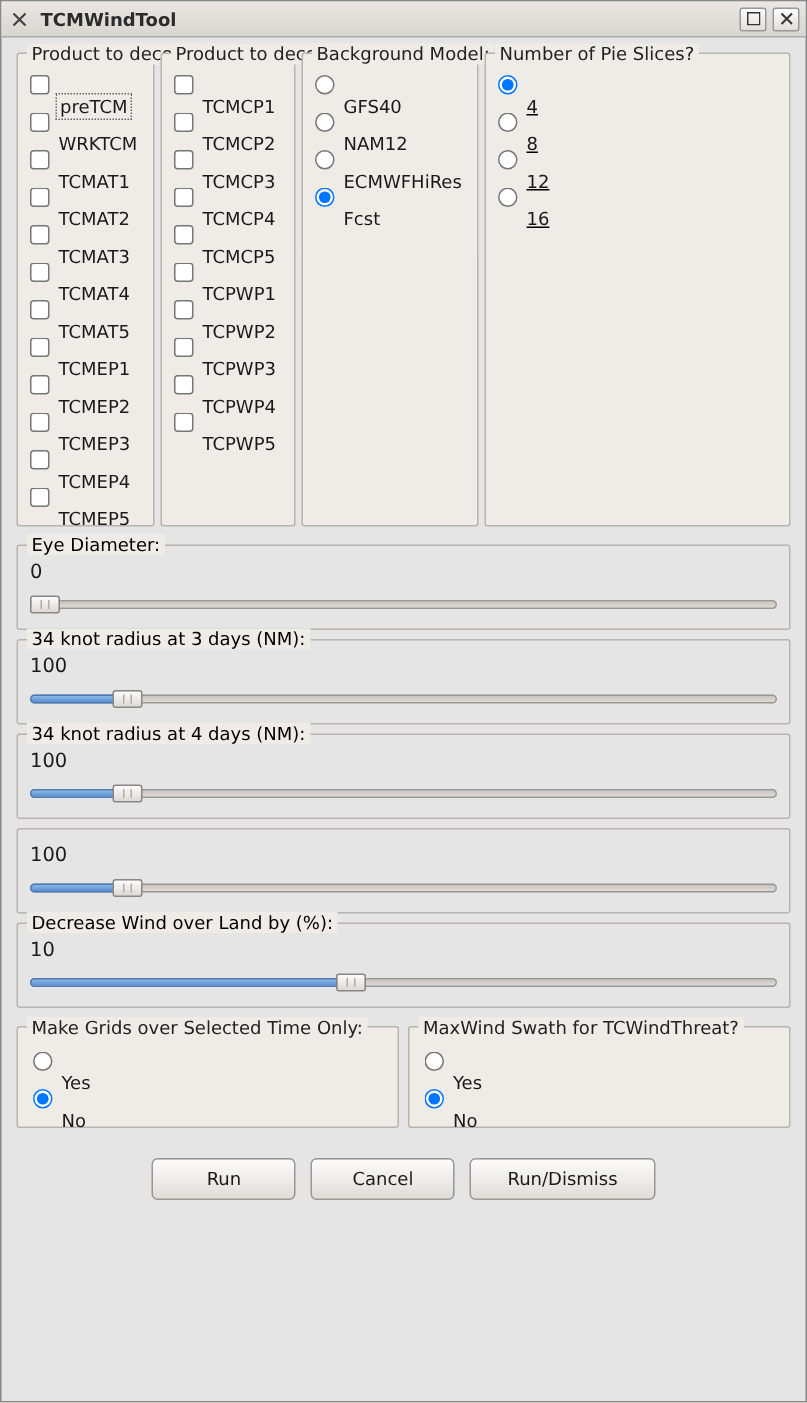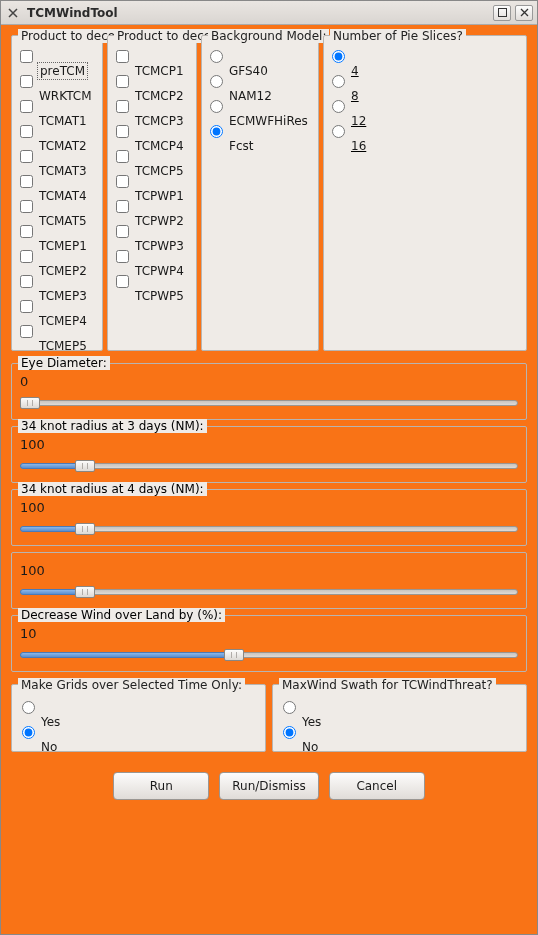--- a/index.html
+++ b/index.html
@@ -7,21 +7,21 @@
       font-family: "DejaVu Sans", "Liberation Sans", Arial, sans-serif;
       font-size: 12px;
       background: #d6d2ce;
       width: 538px;
       height: 935px;
       overflow: hidden;
     }
     .window {
       width: 538px;
       height: 935px;
-      background: #f97316;
+      background: #e5e5e5;
       border: 1px solid #888;
       display: flex;
       flex-direction: column;
     }
     .titlebar {
       height: 24px;
       background: linear-gradient(to bottom, #eae6e2, #d9d5d1);
       border-bottom: 1px solid #aaa;
       display: flex;
       align-items: center;
@@ -175,21 +175,21 @@
       min-width: 96px;
       height: 28px;
       background: linear-gradient(to bottom, #fdfcfb, #e0dcd8);
       border: 1px solid #9a9692;
       border-radius: 4px;
       font-size: 12px;
       color: #1a1a1a;
       display: flex;
       align-items: center;
       justify-content: center;
-      padding: 0 12px;
+      padding: 0 24px;
     }
   </style>
 </head>
 <body>
 
 <div class="window">
   <div class="titlebar">
     <span class="titlebar-icon">
       <svg width="12" height="12" viewBox="0 0 12 12">
           <path d="M2 10 L10 2 M2 2 L10 10" stroke="#444" stroke-width="1.5"></path>
@@ -430,18 +430,18 @@
             <label class="rb-row">
               <input type="radio" name="swath" checked="" style="">
               <span class="rb-label">No</span>
             </label>
           </div>
       </div>
     </div>
 
     <div class="button-row">
       <div class="btn">Run</div>
+      <div class="btn">Cancel</div>
       <div class="btn">Run/Dismiss</div>
-      <div class="btn">Cancel</div>
     </div>
 
   </div>
 </div>
 
 </body></html>

